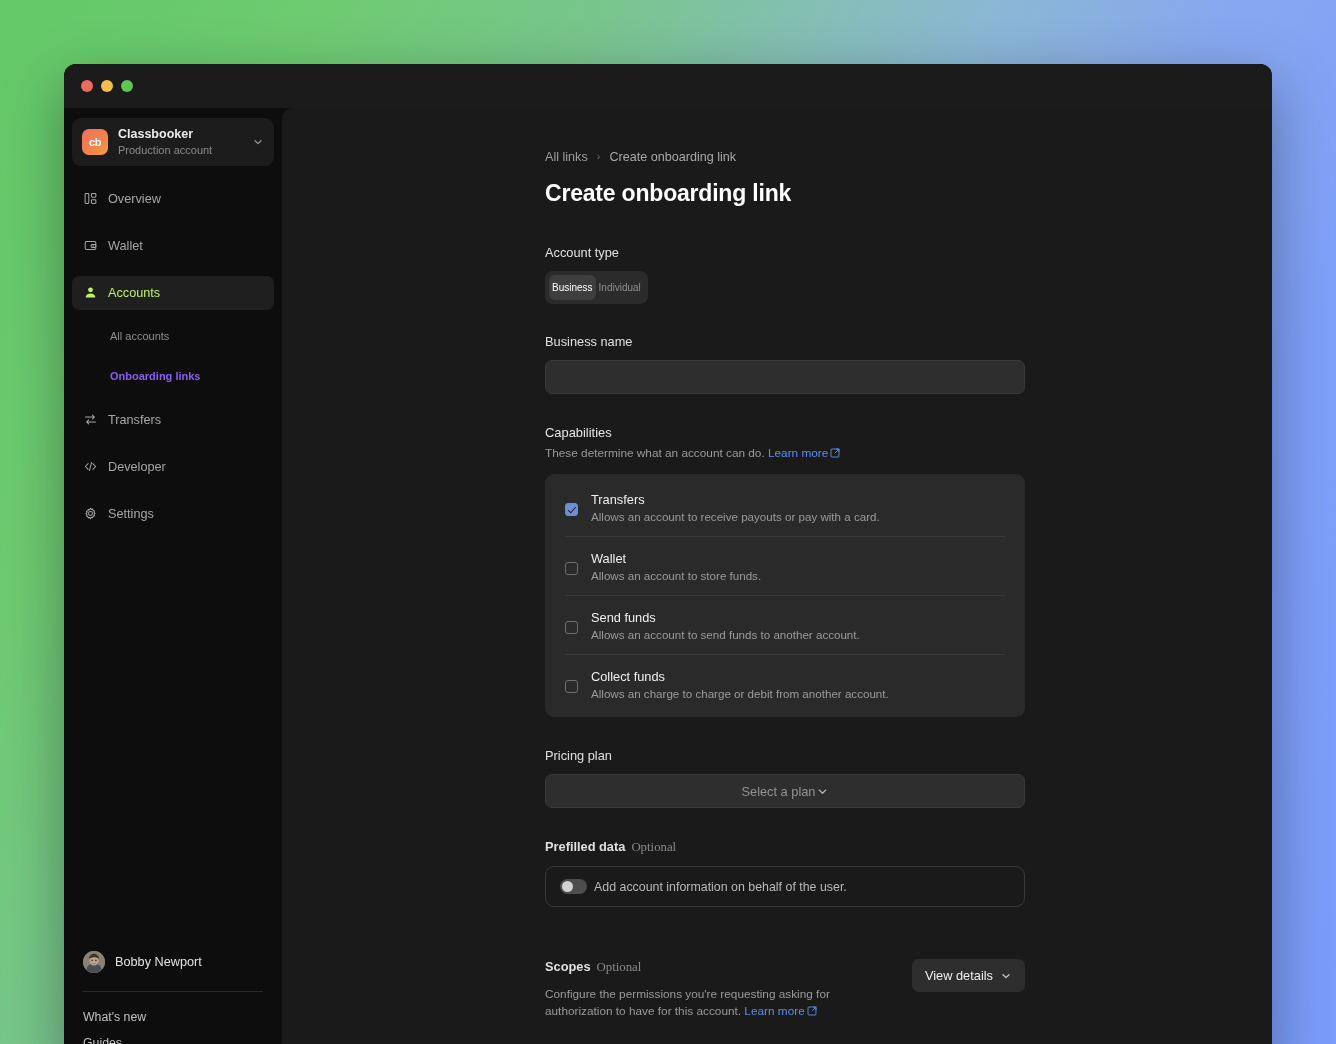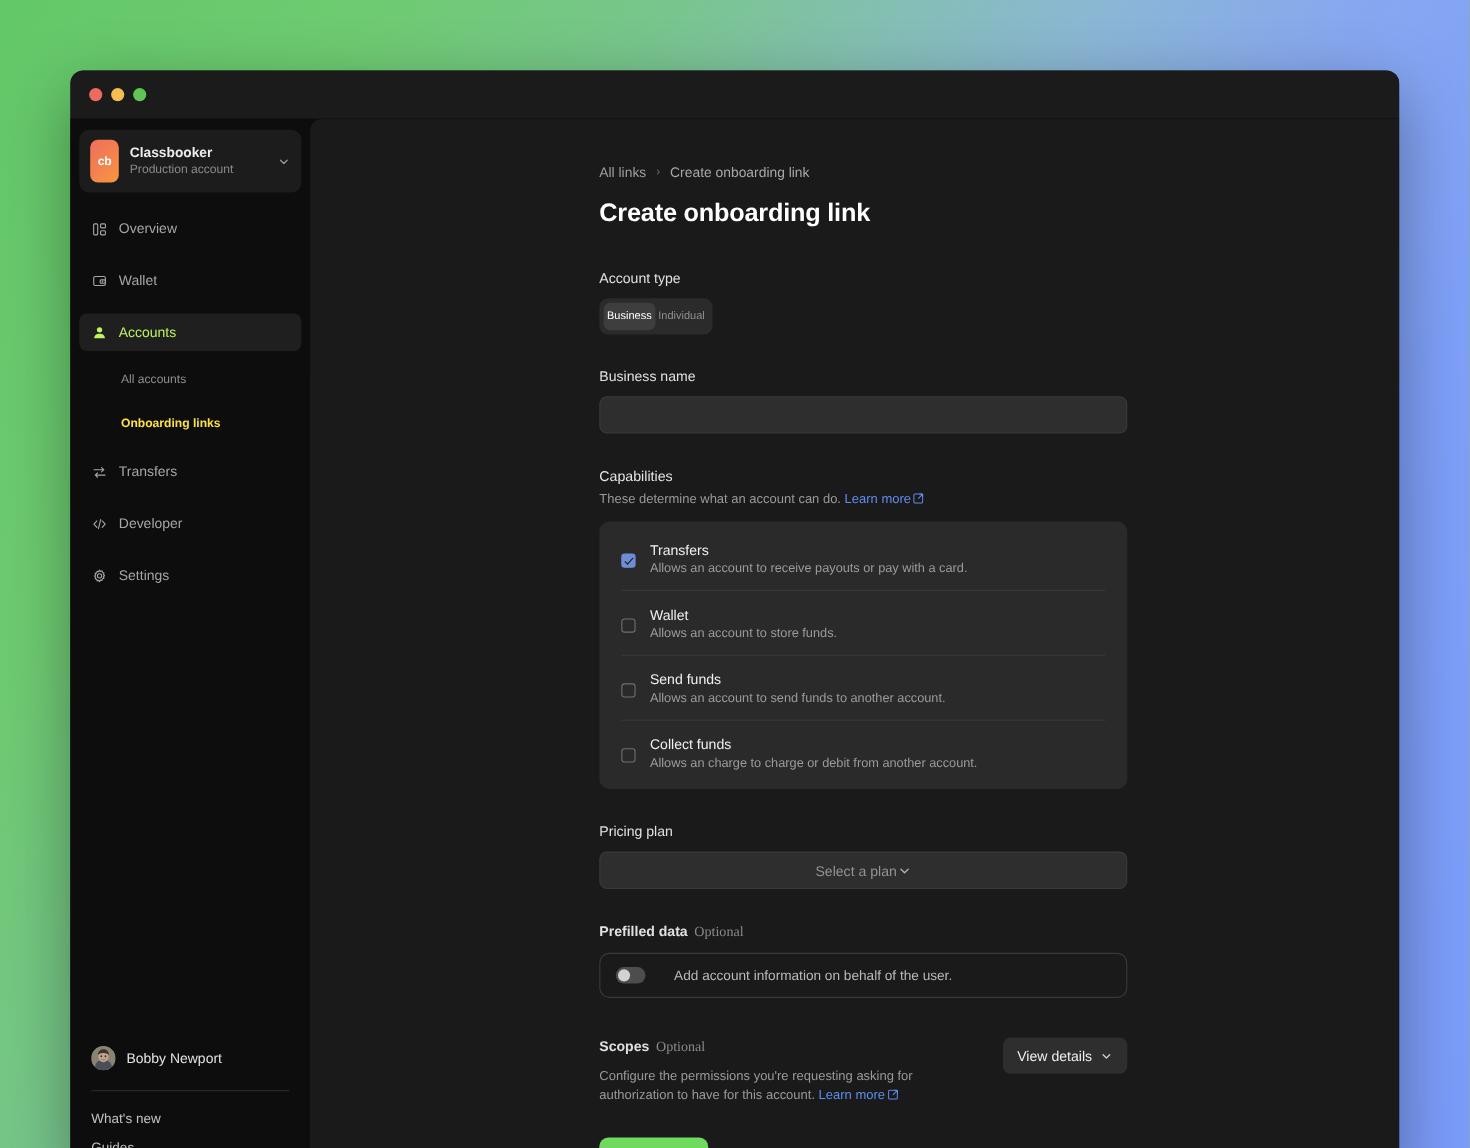--- a/index.html
+++ b/index.html
@@ -63,21 +63,21 @@
     display: flex;
     align-items: center;
     gap: 10px;
     background: #1c1c1c;
     border-radius: 9px;
     padding: 9px 10px;
     margin-bottom: 16px;
     cursor: pointer;
   }
   .logo {
-    width: 26px; height: 39px;
+    width: 26px; height: 26px;
     border-radius: 7px;
     background: linear-gradient(135deg, #f0705a 0%, #f4804f 50%, #f59a3c 100%);
     display: flex; align-items: center; justify-content: center;
     flex: 0 0 26px;
   }
   .logo span {
     font-size: 11px;
     font-weight: bold;
     color: #fff;
     letter-spacing: -.4px;
@@ -118,21 +118,21 @@
     font-size: 11px;
     color: #8e8e8e;
     padding: 0 11px 0 38px;
     height: 26px;
     display: flex;
     align-items: center;
     cursor: pointer;
     margin-bottom: 14px;
     border-radius: 6px;
   }
-  .nav-sub.selected { color: #fde047; font-weight: bold; }
+  .nav-sub.selected { color: #8b5cf6; font-weight: bold; }
 
   .sidebar-bottom {
     margin-top: auto;
     padding-bottom: 12px;
   }
   .user-row {
     display: flex;
     align-items: center;
     gap: 10px;
     padding: 6px 11px;
@@ -290,22 +290,22 @@
     margin-bottom: 31px;
   }
   .select-placeholder { font-size: 12.8px; color: #939393; }
 
   .toggle-card {
     border: 1px solid #393939;
     border-radius: 9px;
     padding: 12px 14px;
     display: flex;
     align-items: center;
-    gap: 26px;
-    margin-bottom: 36px;
+    gap: 7px;
+    margin-bottom: 52px;
   }
   .switch {
     width: 27px; height: 15px;
     border-radius: 8px;
     background: #4d4d4d;
     position: relative;
     flex: 0 0 27px;
     cursor: pointer;
   }
   .switch .knob {

